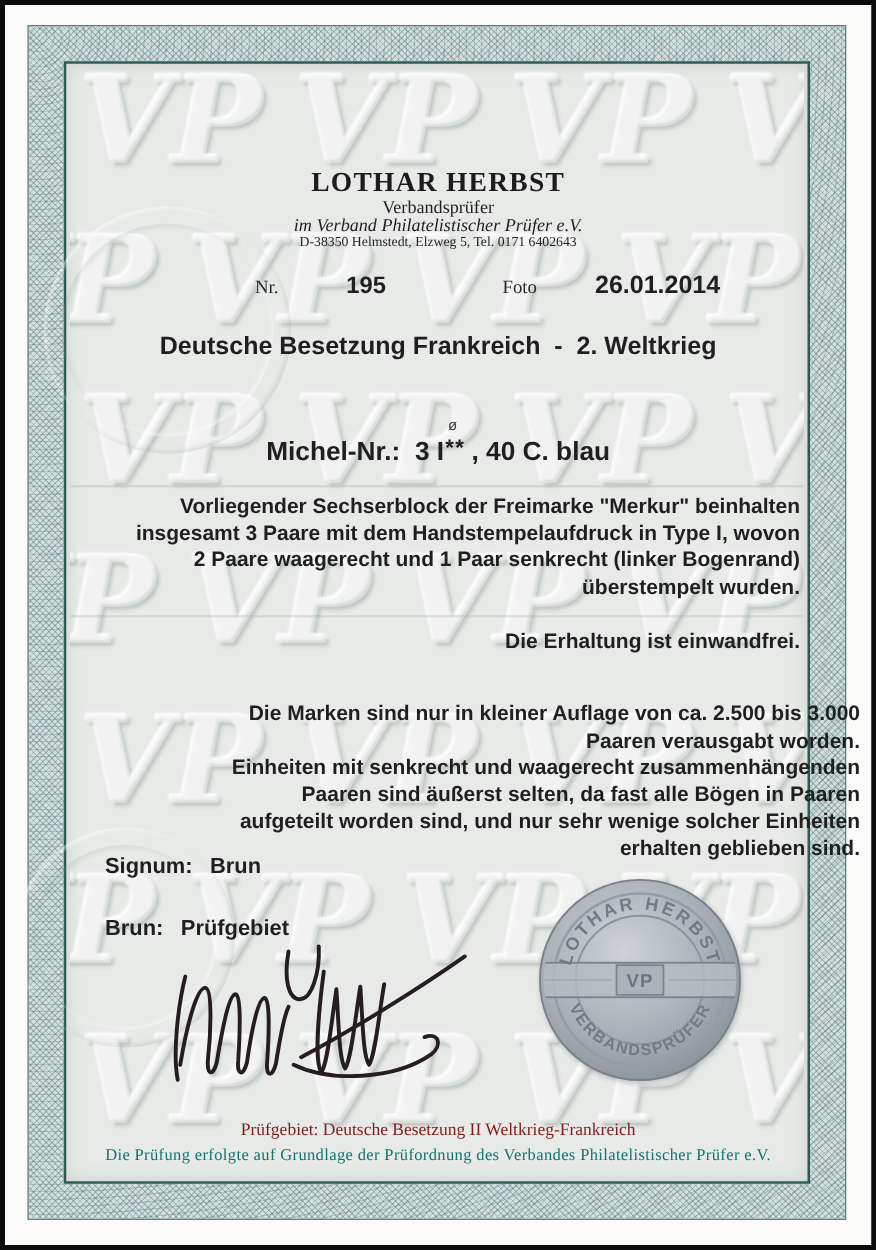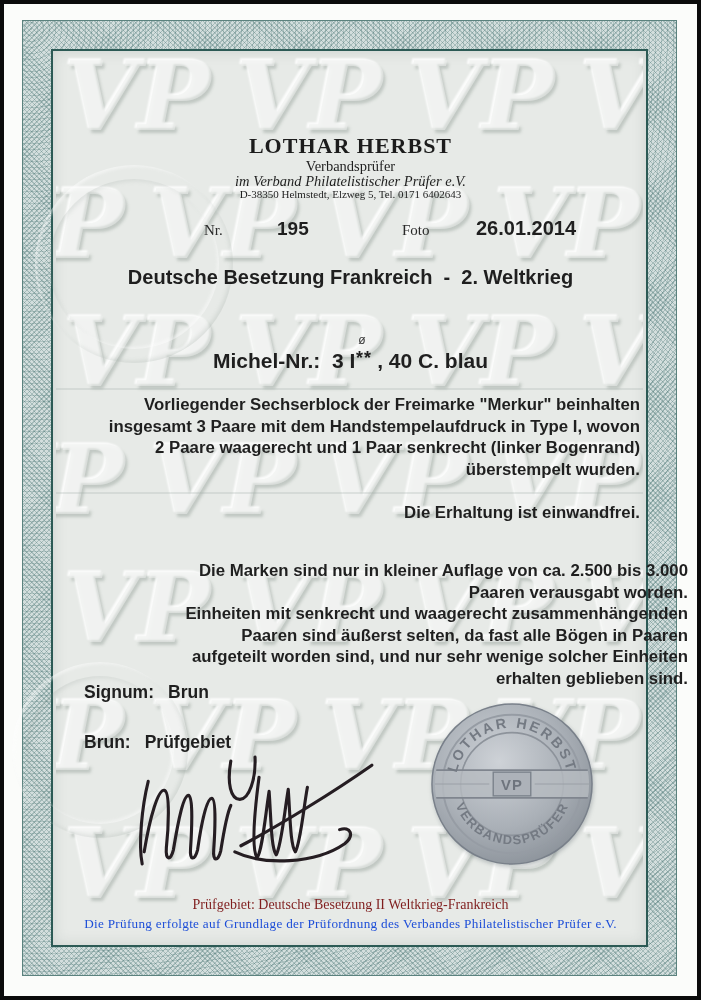--- a/index.html
+++ b/index.html
@@ -46,21 +46,21 @@
   .stars{font-style:italic;font-size:18px;vertical-align:4px;letter-spacing:1px;}
   .mark{position:absolute;top:-15px;left:3px;font-size:12px;font-weight:normal;color:#3a3a3a;}
   .body-text{left:84px;width:556px;font-weight:bold;font-size:16.8px;line-height:21.6px;
       white-space:pre-line;text-align:right;}
   .p1{top:394px;}  .p2{top:502px;}  .p3{top:560px;margin-left:48px;}
   .kv{font-weight:bold;font-size:17.5px;}
   .kv .v{margin-left:14px;}
   .signum{top:682px;left:84px;}
   .foto{top:732px;left:84px;}
   .footer1{top:897px;font-size:14px;color:#7f1d1d;}
-  .footer2{top:916px;font-size:13.2px;color:#1d4ed8;letter-spacing:.3px;}
+  .footer2{top:916px;font-size:13.2px;color:#0f766e;letter-spacing:.3px;}
   .sig{left:118px;top:742px;width:272px;height:138px;z-index:4;}
   .seal{left:428px;top:700px;width:168px;height:168px;z-index:4;filter:drop-shadow(1px 2px 2px rgba(90,100,105,.35));}
   .crease{position:absolute;left:56px;right:58px;height:2px;background:rgba(160,172,166,.25);z-index:2;}
 </style>
 </head>
 <body>
 
 <div class="page">
   <div class="gborder"></div>
   <div class="inner-page"></div>

